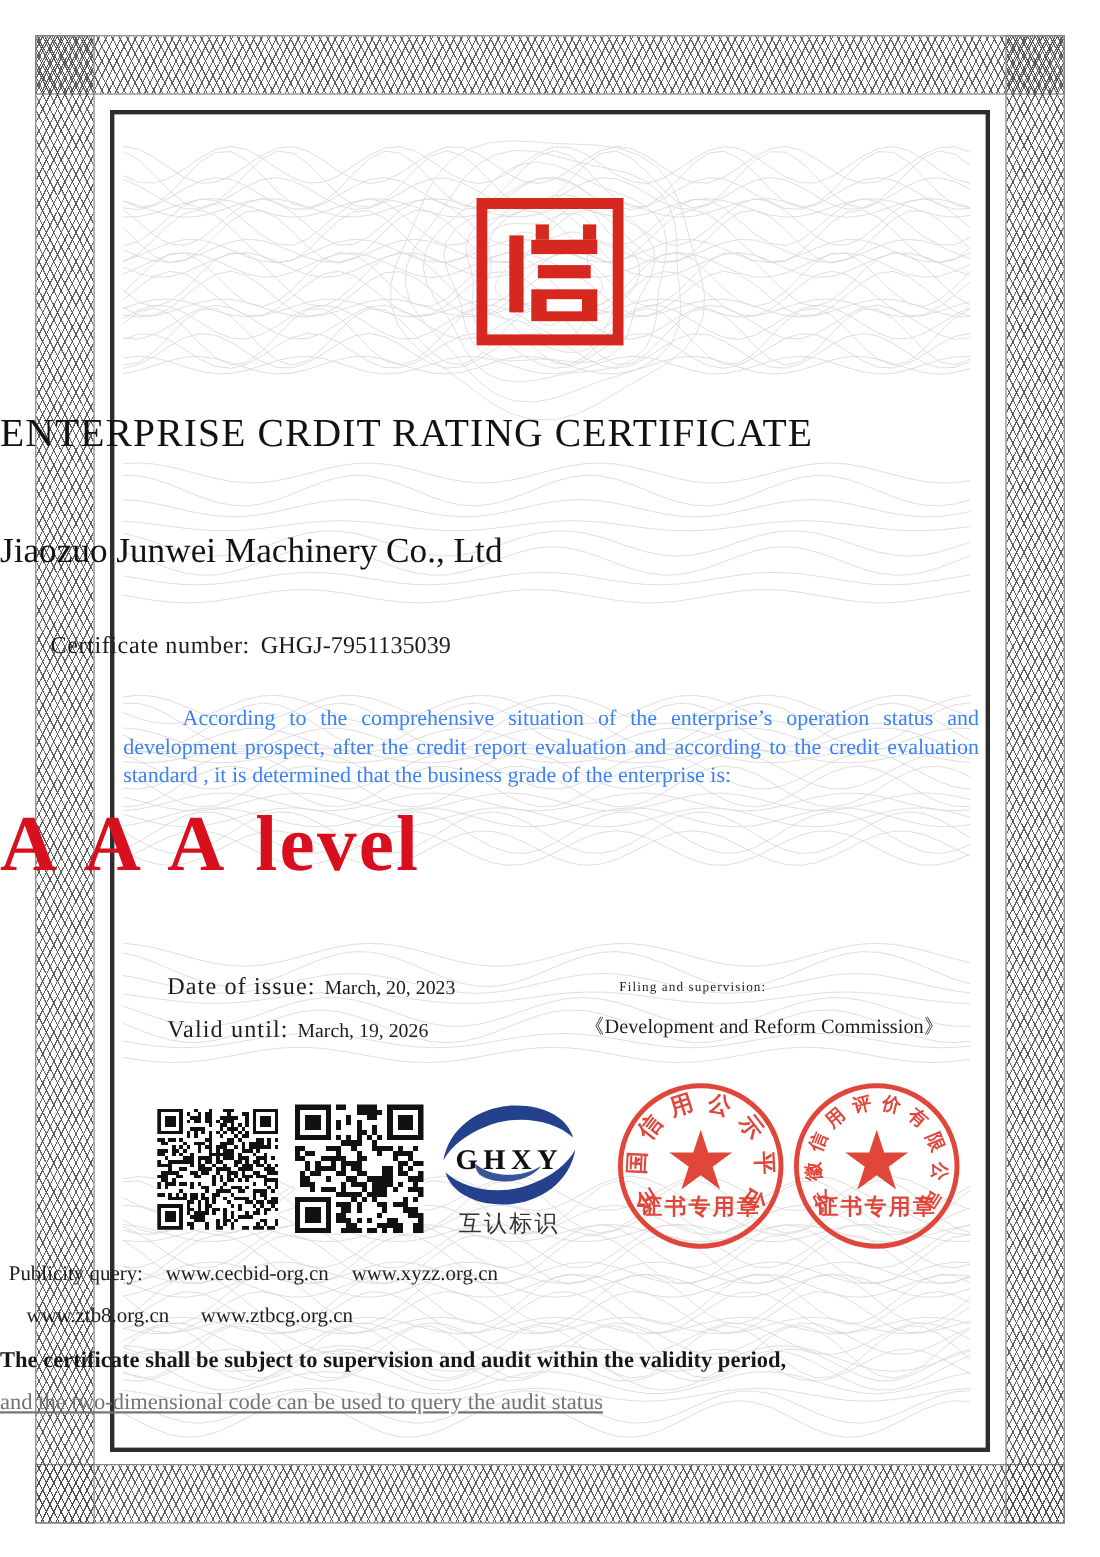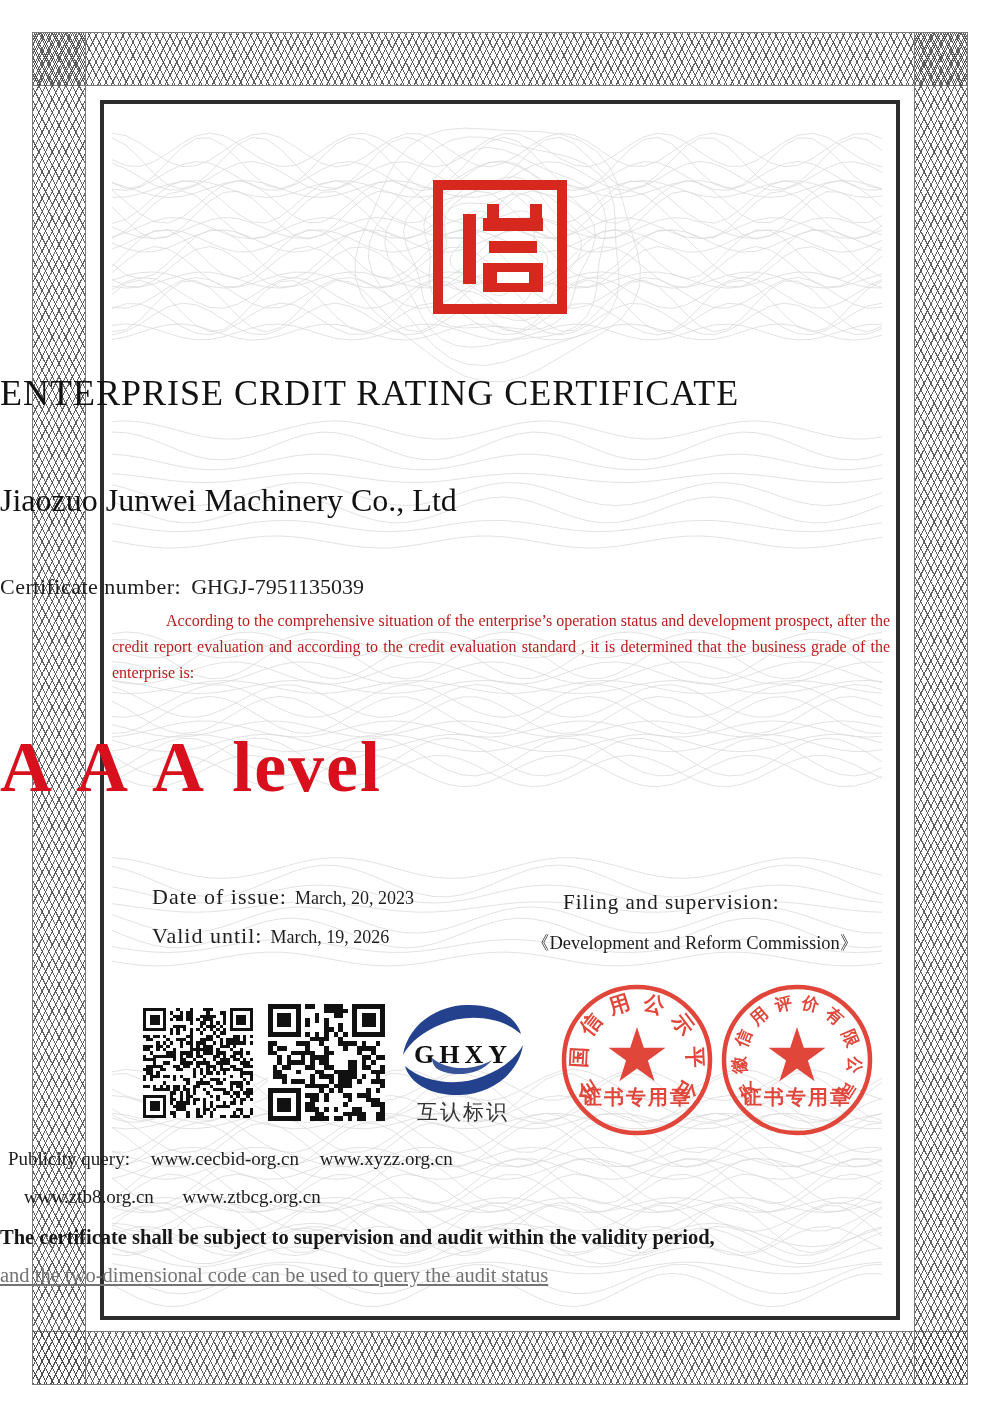--- a/index.html
+++ b/index.html
@@ -25,37 +25,37 @@
     position:absolute;left:100px;top:100px;width:792px;height:1212px;
     border:4px solid #2d2d2d;background:#fff;
   }
   .bg-art{position:absolute;left:104px;top:104px;pointer-events:none;}
   
   .abs{position:absolute;}
   .center{left:0;right:0;}
   .logo-seal{left:433px;top:178px;width:134px;height:138px;color:var(--accent-red,#d6281f);}
   .title{top:372px;font-size:36px;letter-spacing:1px;color:#121212;white-space:nowrap;}
   .company{top:482px;font-size:32px;color:#121212;white-space:nowrap;}
-  .certline{top:574px;font-size:22px;}
+  .certline{top:574px;font-size:22px;padding-left:46px;}
   .certline .lbl{letter-spacing:.5px;}
   .certline .val{margin-left:10px;}
   .paragraph{
-    left:112px;top:608px;width:778px;font-size:16px;line-height:26px;
-    text-align:justify;text-indent:54px;color:#b91c1c;
+    left:112px;top:640px;width:778px;font-size:20px;line-height:26px;
+    text-align:justify;text-indent:54px;color:#3b82f6;
   }
   .rating{
     top:726px;font-size:72px;font-weight:bold;color:var(--rating-red,#d8101e);
     word-spacing:10px;letter-spacing:2px;
   }
   .issue-block{left:152px;top:884px;}
   .issue-row{margin-bottom:13px;white-space:nowrap;}
   .issue-row .lbl{font-size:22px;letter-spacing:1px;}
   .issue-row .val{font-size:18px;margin-left:8px;}
   .filing-block{left:531px;top:890px;width:372px;}
-  .filing-label{font-size:21px;margin-left:32px;letter-spacing:1px;}
+  .filing-label{font-size:12px;margin-left:32px;letter-spacing:1px;}
   .filing-value{font-size:18.5px;margin-top:15px;}
   .qr{position:absolute;background:#fff;}
   .qr1{left:143px;top:1008px;width:110px;height:110px;}
   .qr2{left:268px;top:1004px;width:117px;height:117px;}
   .ghxy{left:398px;top:1000px;width:130px;height:100px;}
   .ghxy-caption{left:398px;top:1098px;width:130px;text-align:center;font-size:21px;
     letter-spacing:2px;color:#333;}
   .sealsvg{position:absolute;width:162px;height:162px;opacity:.93;}
   .seal1{left:556px;top:979px;}
   .seal2{left:716px;top:979px;}

